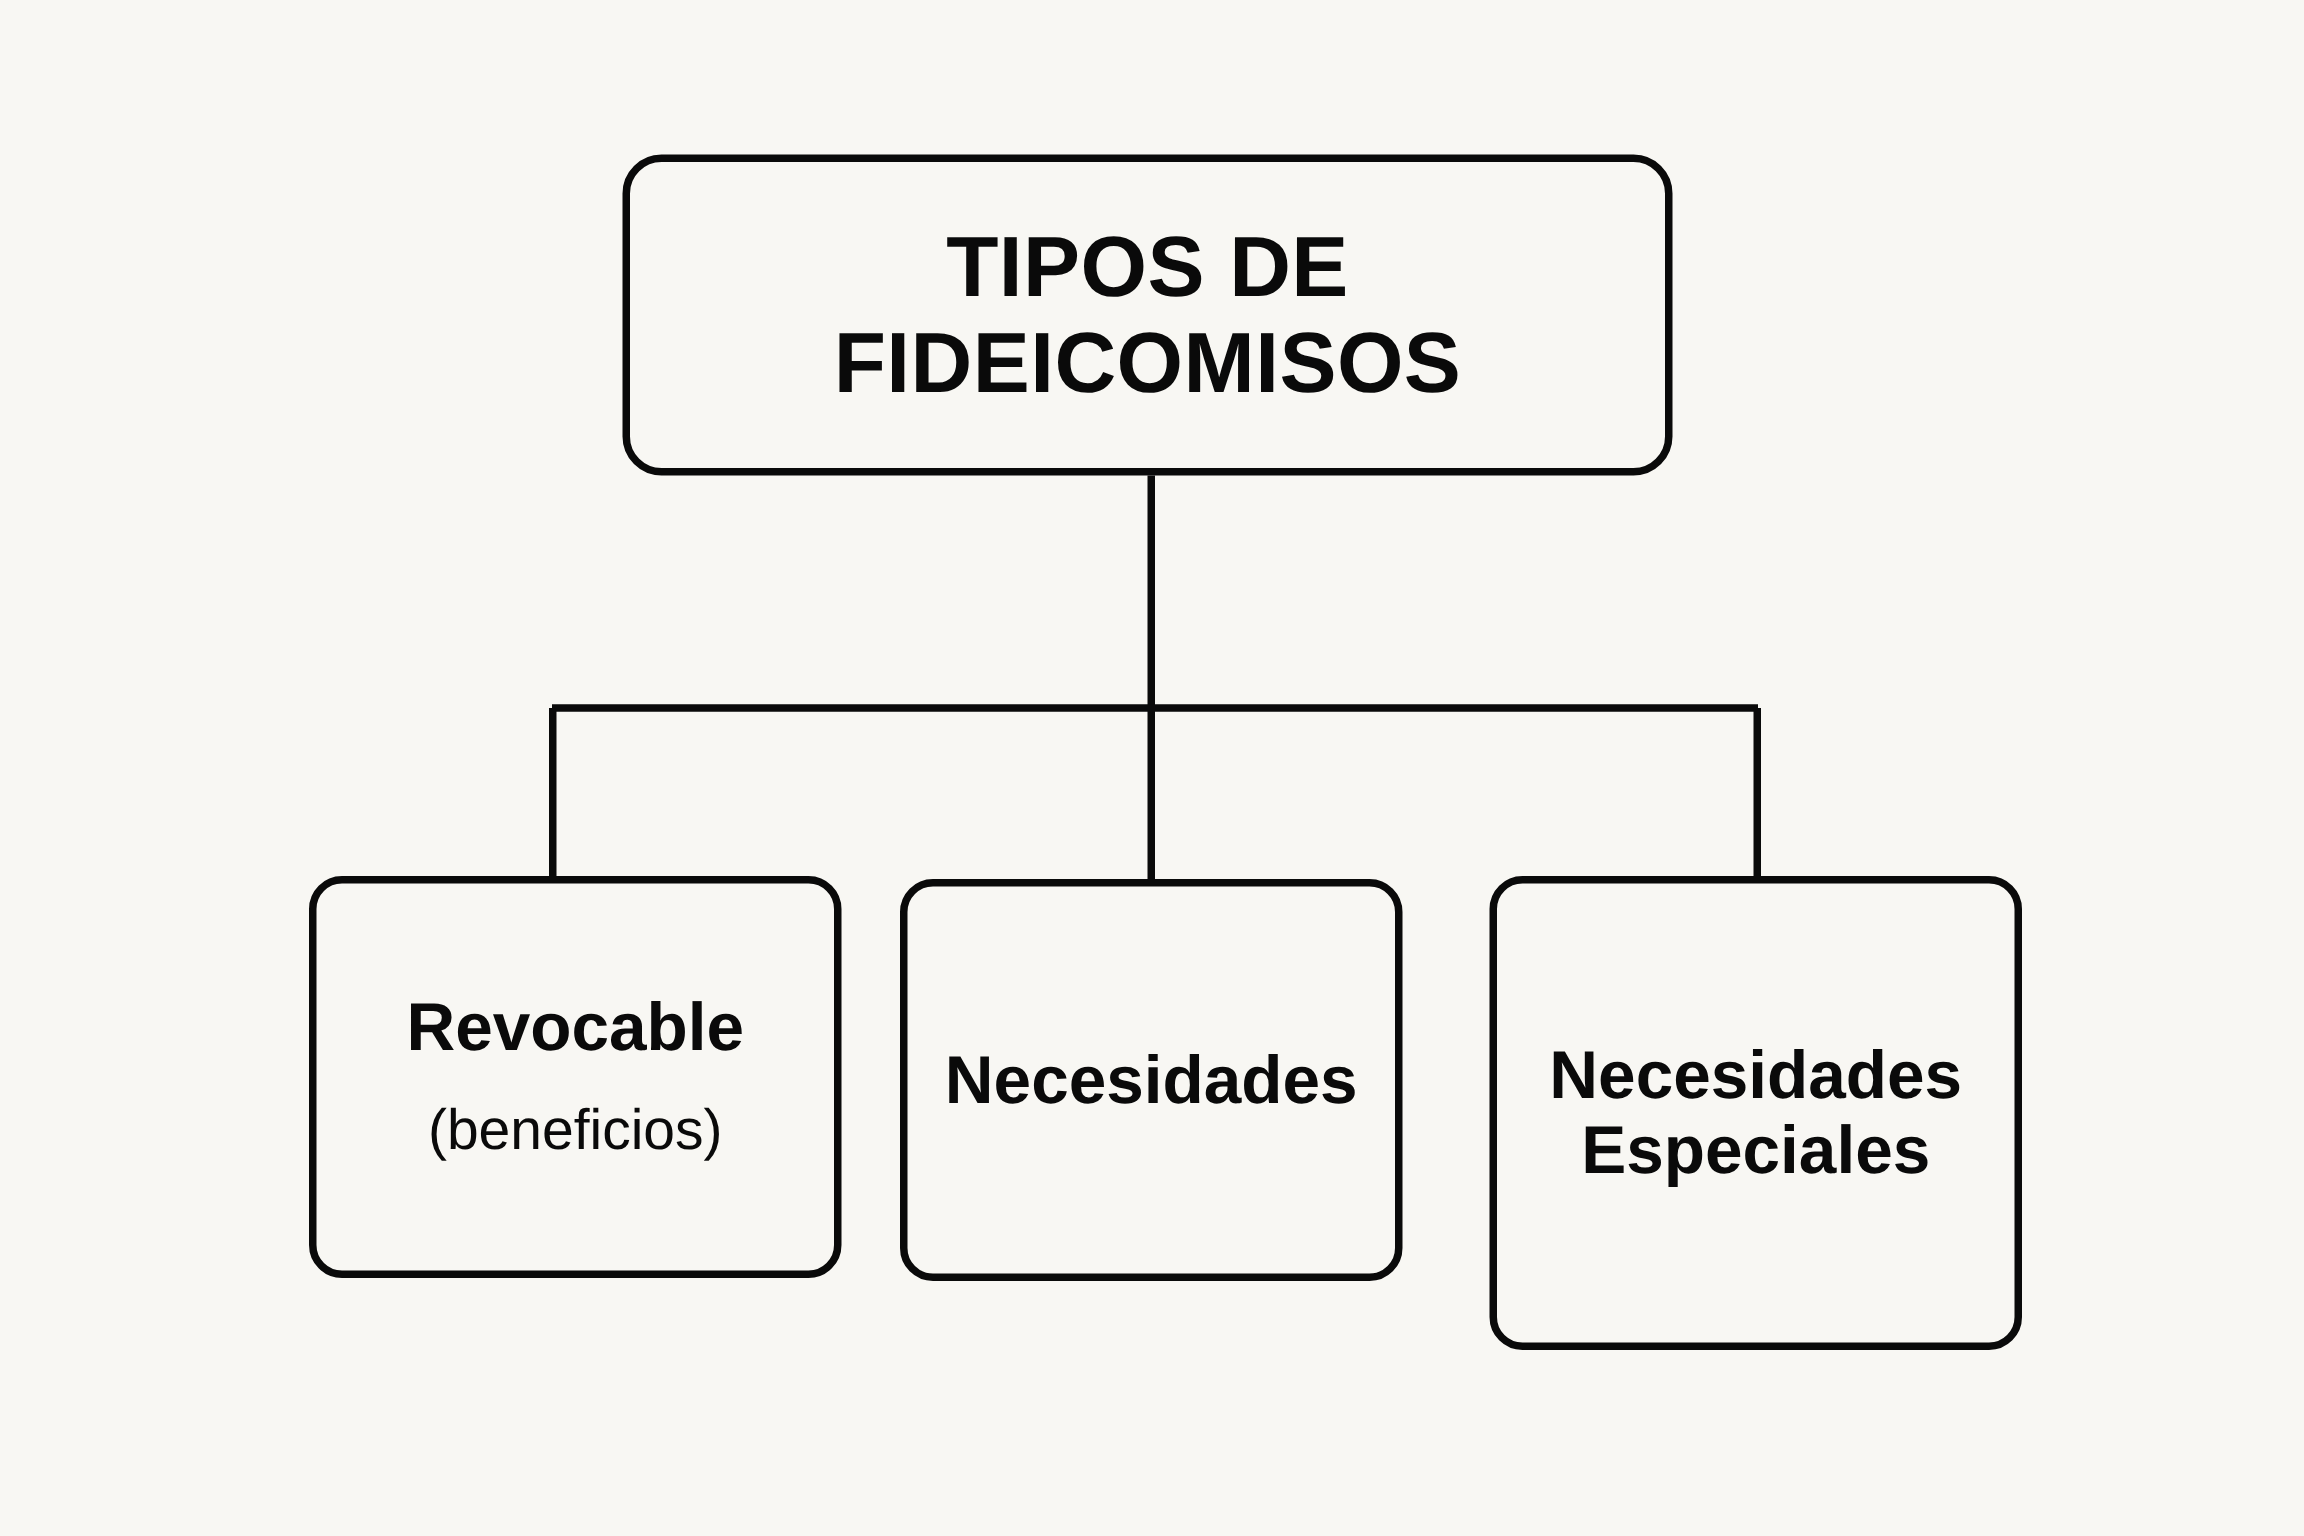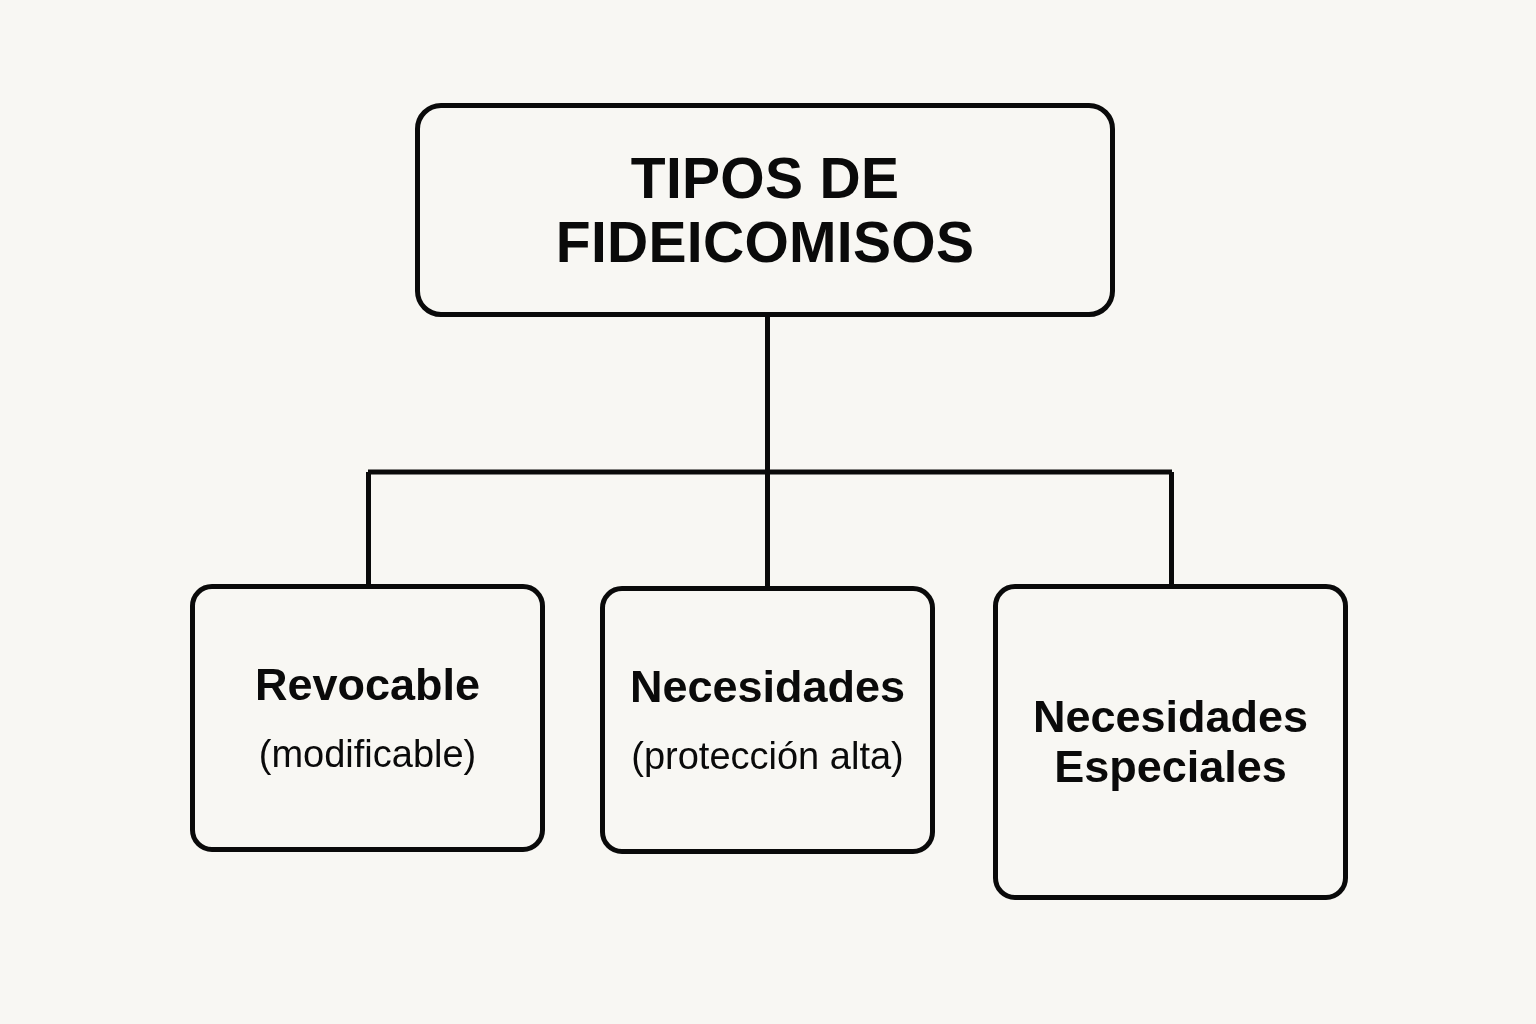--- a/index.html
+++ b/index.html
@@ -57,21 +57,21 @@
   }
   .root-title {
     font-size: 57px;
     font-weight: bold;
     line-height: 1.13;
     letter-spacing: 0.3px;
     white-space: pre-line;
   }
 
   #node-revocable {
-    left: 190px;
+    left: 206px;
     top: 584px;
     width: 355px;
     height: 268px;
   }
   #node-irrevocable {
     left: 600px;
     top: 586px;
     width: 335px;
     height: 268px;
   }
@@ -120,26 +120,25 @@
     </g>
   </svg>
 
   <div class="node" id="node-root">
     <div class="root-title">TIPOS DE
 FIDEICOMISOS</div>
   </div>
 
   <div class="node" id="node-revocable">
     <div class="node-title">Revocable</div>
-    <div class="node-subtitle">(modificable)</div>
+    <div class="node-subtitle">(beneficios)</div>
   </div>
 
   <div class="node" id="node-irrevocable">
     <div class="node-title">Necesidades</div>
-    <div class="node-subtitle">(protección alta)</div>
   </div>
 
   <div class="node" id="node-necesidades-especiales">
     <div class="node-title">Necesidades
 Especiales</div>
   </div>
 
 </div>
 
 </body></html>

